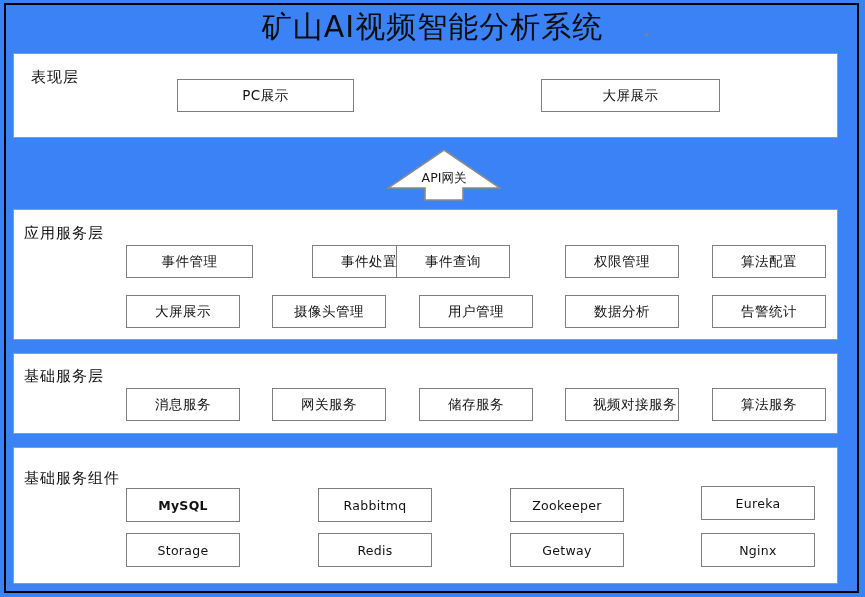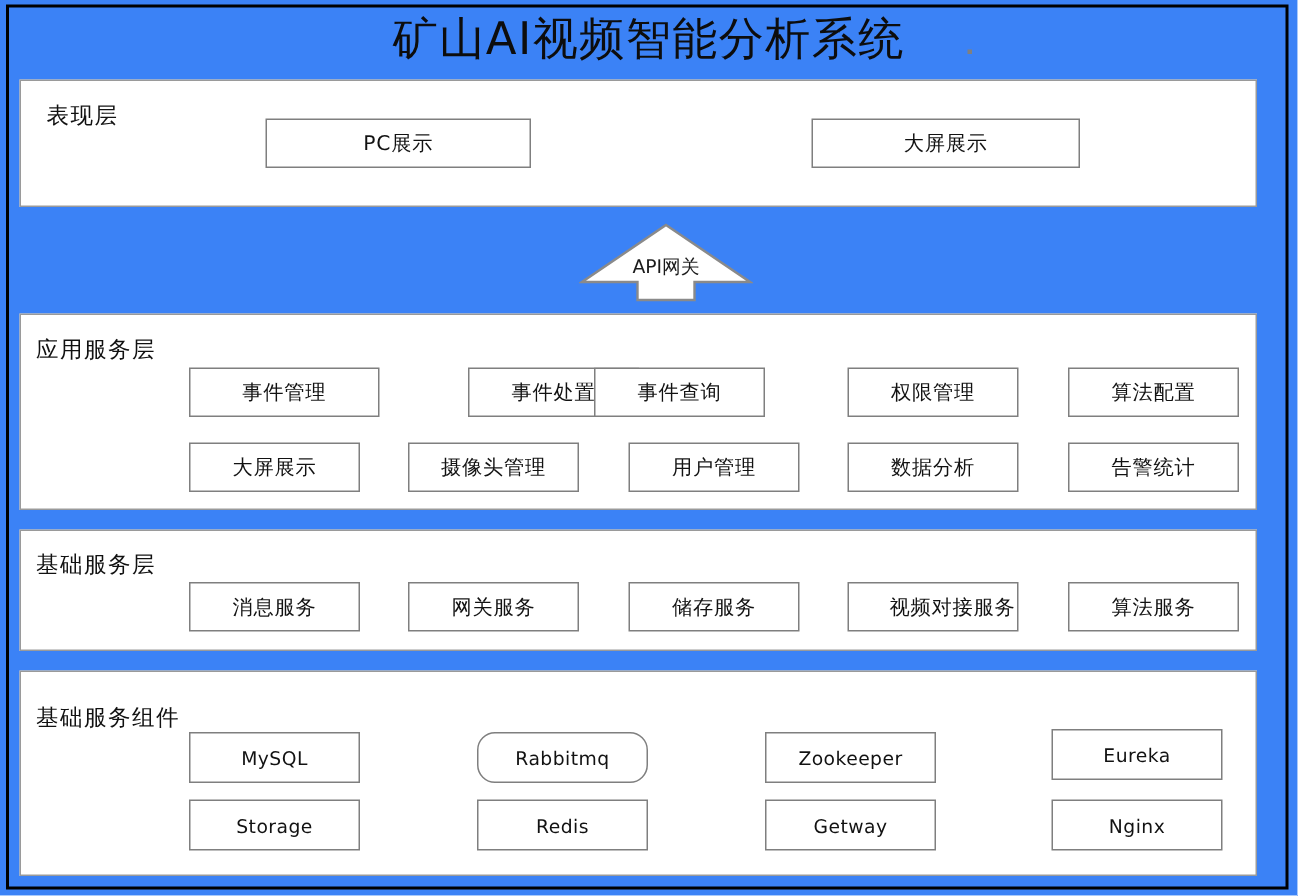--- a/index.html
+++ b/index.html
@@ -147,22 +147,22 @@
 
   <div class="node" style="left:126px; top:388px; width:114px; height:33px;">消息服务</div>
   <div class="node" style="left:272px; top:388px; width:114px; height:33px;">网关服务</div>
   <div class="node" style="left:419px; top:388px; width:114px; height:33px;">储存服务</div>
   <div class="node" style="left:565px; top:388px; width:114px; height:33px;padding-left:26px;">视频对接服务</div>
   <div class="node" style="left:712px; top:388px; width:114px; height:33px;">算法服务</div>
 
   <div class="layer" style="left:13px; top:447px; width:825px; height:137px;"></div>
   <div class="layer-label" style="left:24px; top:469px;">基础服务组件</div>
 
-  <div class="node latin" style="left:126px; top:488px; width:114px; height:34px;">MySQL</div>
-  <div class="node latin" style="left:318px; top:488px; width:114px; height:34px;border-radius:12px;">Rabbitmq</div>
+  <div class="node latin" style="left:126px; top:488px; width:114px; height:34px;font-weight:bold;">MySQL</div>
+  <div class="node latin" style="left:318px; top:488px; width:114px; height:34px;">Rabbitmq</div>
   <div class="node latin" style="left:510px; top:488px; width:114px; height:34px;">Zookeeper</div>
   <div class="node latin" style="left:701px; top:486px; width:114px; height:34px;">Eureka</div>
 
   <div class="node latin" style="left:126px; top:533px; width:114px; height:34px;">Storage</div>
   <div class="node latin" style="left:318px; top:533px; width:114px; height:34px;">Redis</div>
   <div class="node latin" style="left:510px; top:533px; width:114px; height:34px;">Getway</div>
   <div class="node latin" style="left:701px; top:533px; width:114px; height:34px;">Nginx</div>
 
 </div>
 

